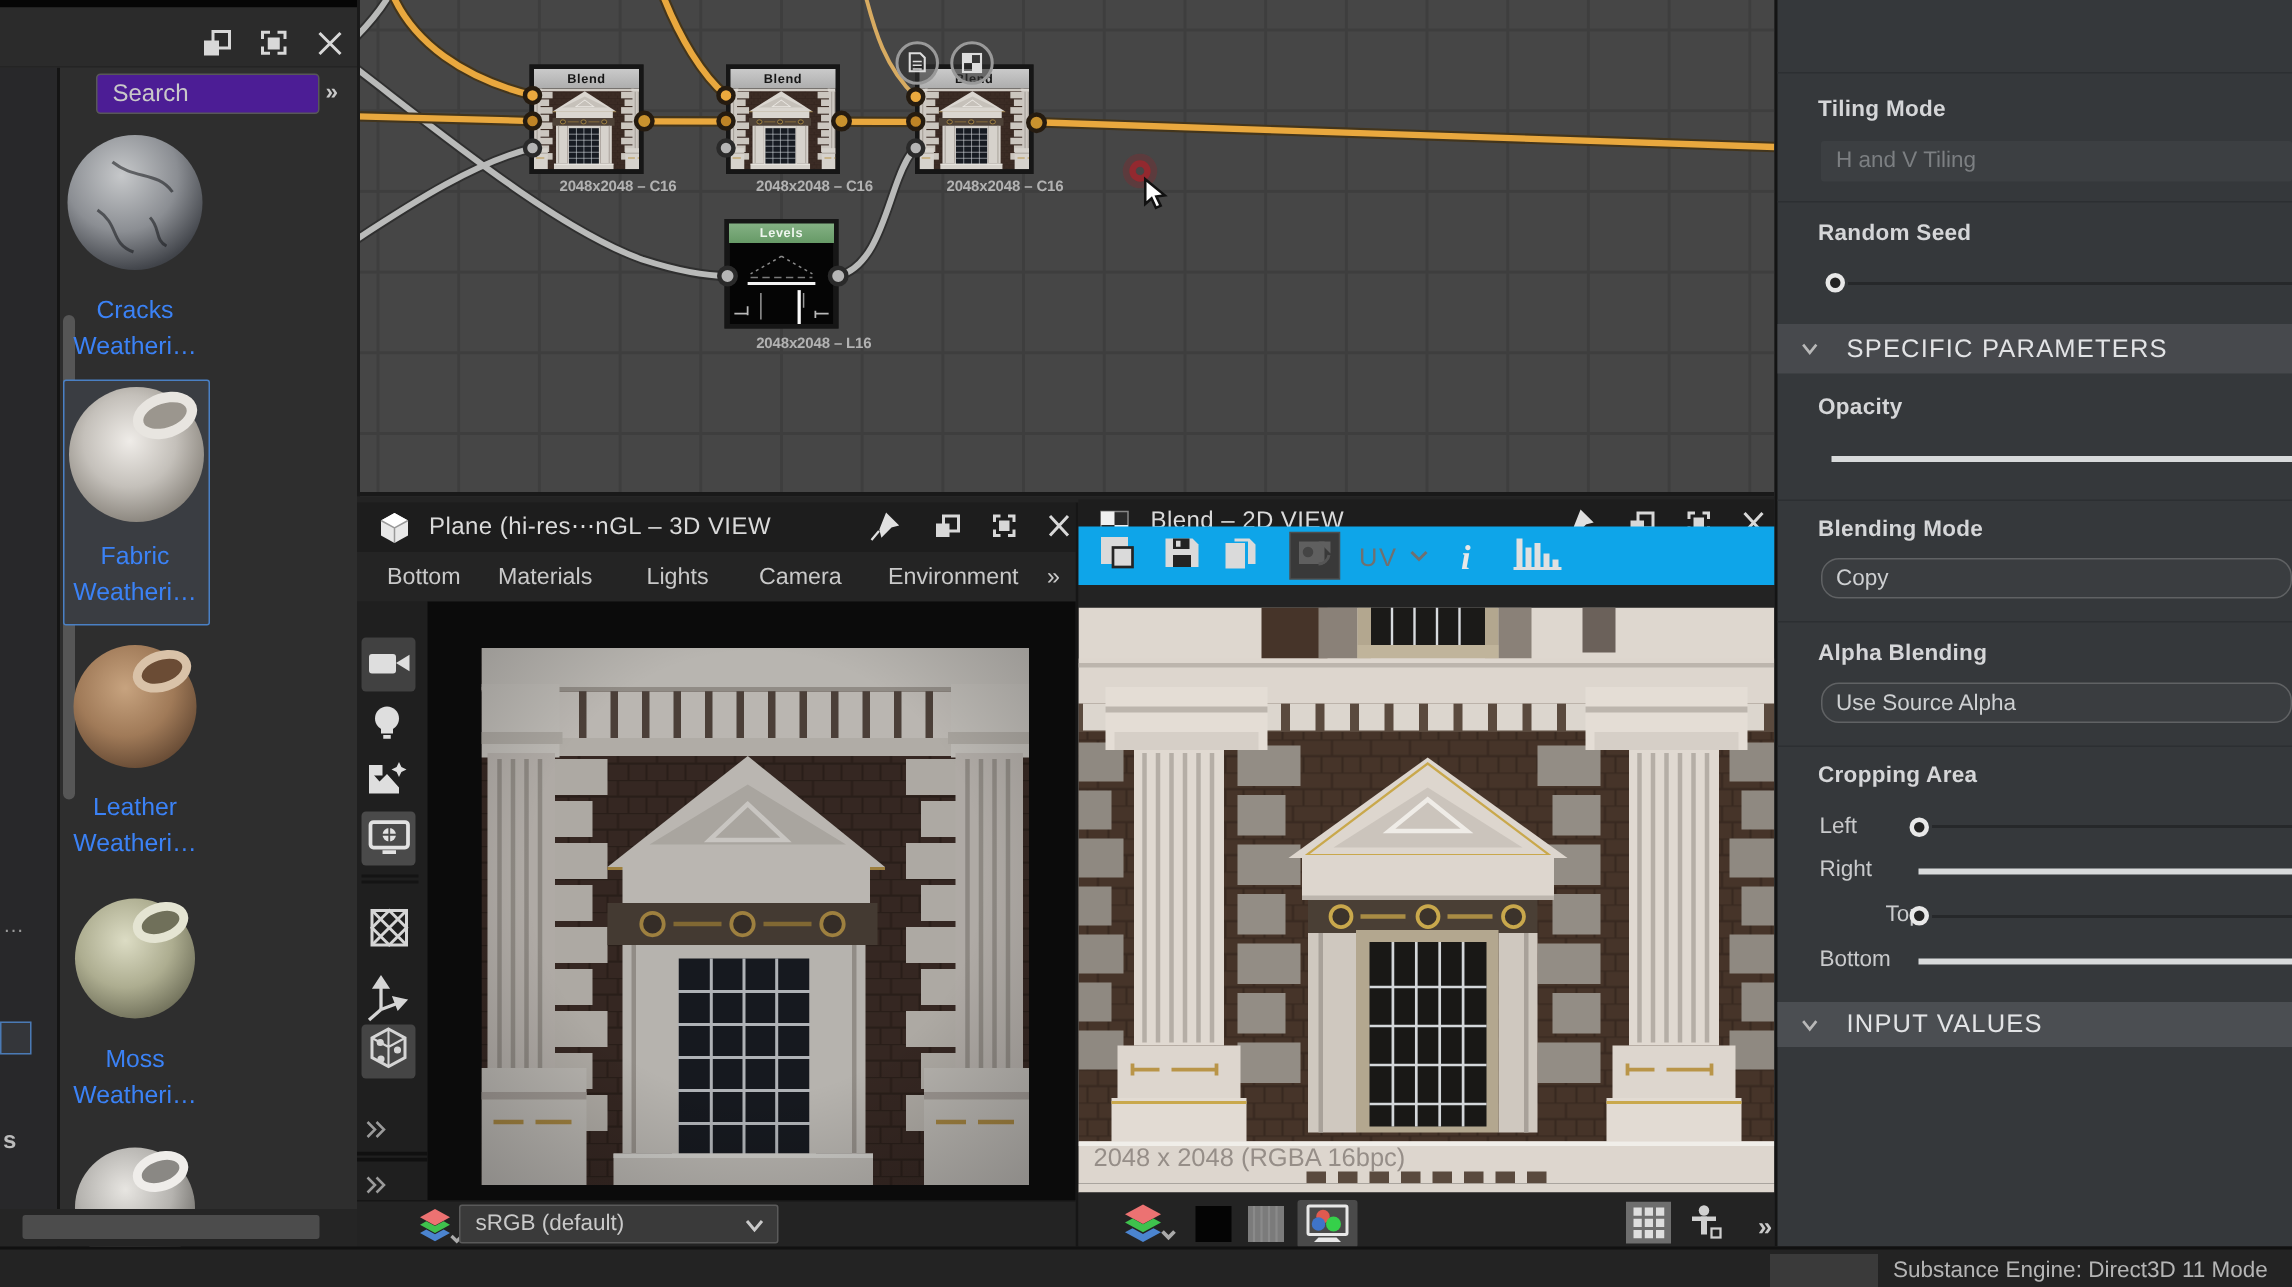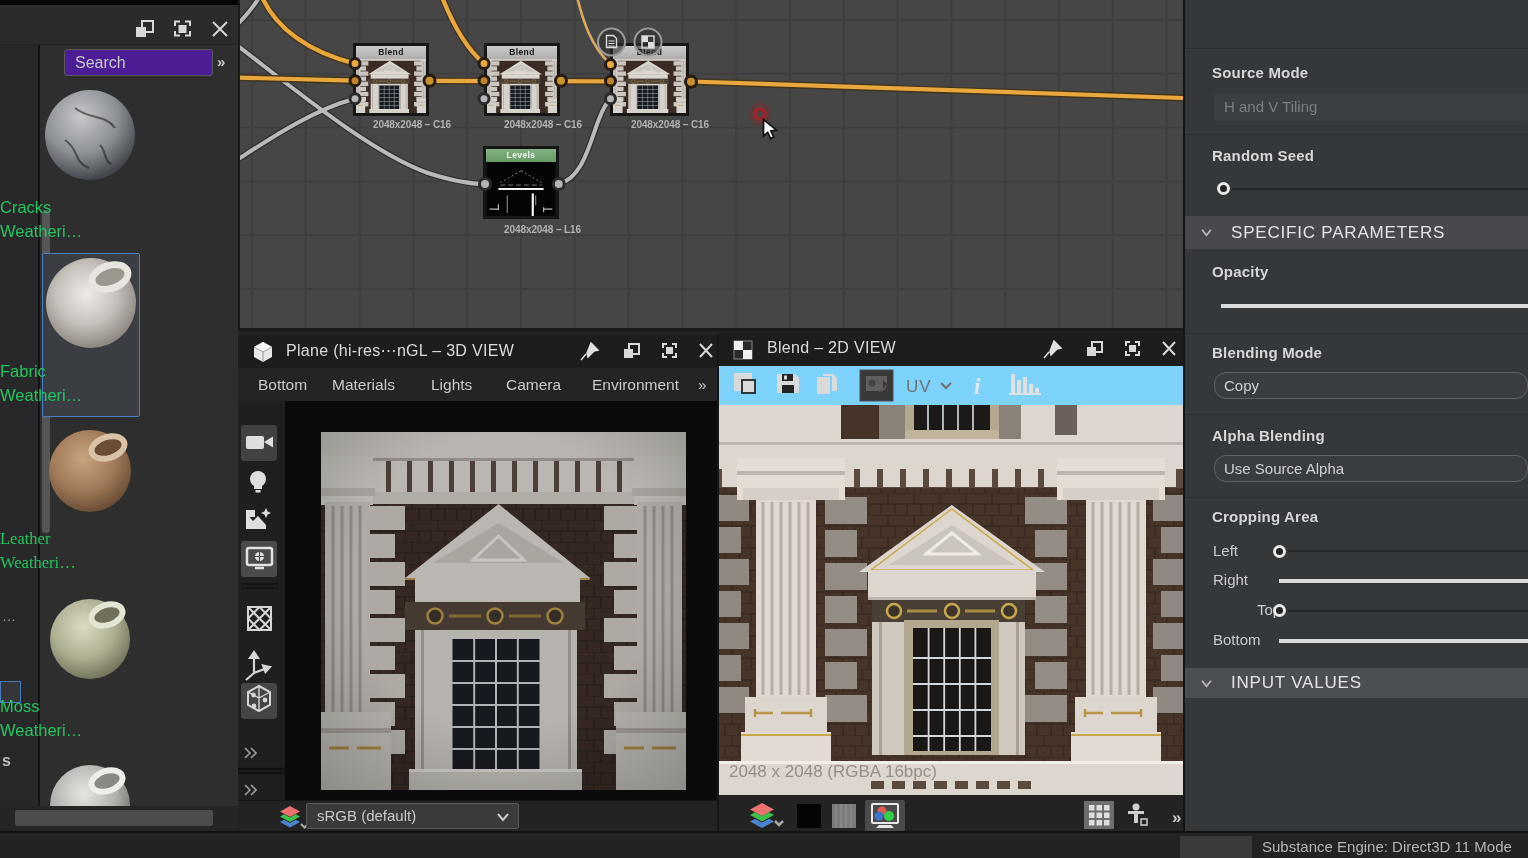--- a/index.html
+++ b/index.html
@@ -47,21 +47,21 @@
 .knob { position:absolute; width:13px; height:13px; border-radius:50%; border:3px solid #e8e8e8; background:#232323; }
 .sline-dark { position:absolute; height:2px; background:#26282a; }
 .sline-light { position:absolute; height:3.5px; background:#d8dadb; }
 
 
 #statusbar { left:0; top:831px; width:1528px; height:27px; background:#232323; border-top:2px solid #111; }
 
 
 #leftpanel { left:0; top:0; width:238px; height:831px; background:#2e2e2e; }
 .sphere { position:absolute; border-radius:50%; }
-.litem { position:absolute; width:180px; color:#22c55e; font-size:16.5px; line-height:23.5px;}
+.litem { position:absolute; width:180px; text-align:center; color:#3b82f6; font-size:16.5px; line-height:23.5px;}
 </style>
 </head>
 <body>
 <div id="app">
 
 <div id="graph" class="abs">
   <svg class="abs" style="left:0;top:0" width="945" height="328" viewBox="0 0 945 328">
 
     <g fill="none" stroke="#2f2f2f" stroke-width="6.5">
       <path d="M22,-4 C15,8 8,16 -2,26"></path>
@@ -193,21 +193,21 @@
       </svg>
   <div class="litem" style="left:0;top:196px;">Cracks<br>Weatheri…</div>
 
   <div class="abs" style="left:42px;top:253px;width:98px;height:164px;background:#3a3d42;border:1.5px solid #4a80c4;border-radius:2px;"></div>
   <div class="sphere" style="left:46px;top:258px;width:90px;height:90px;background:radial-gradient(circle at 45% 40%, #efece8, #c4c0ba 42%, #8b867e 75%, #55514b 97%);"></div>
   <div class="abs" style="left:88px;top:262px;width:44px;height:30px;border:7px solid #e8e5e0;border-radius:50%;transform:rotate(-18deg);background:#9b968e;"></div>
   <div class="litem" style="left:0;top:360px;">Fabric<br>Weatheri…</div>
 
   <div class="sphere" style="left:49px;top:430px;width:82px;height:82px;background:radial-gradient(circle at 42% 35%, #c7a37f, #a07a58 45%, #664a34 78%, #3d2c1f 97%);"></div>
   <div class="abs" style="left:88px;top:434px;width:40px;height:27px;border:6px solid #d9c2a8;border-radius:50%;transform:rotate(-18deg);background:#6b4c35;"></div>
-  <div class="litem" style="left:0;top:527px;font-family:Liberation Serif, serif;">Leather<br>Weatheri…</div>
+  <div class="litem" style="left:0;top:527px;">Leather<br>Weatheri…</div>
 
   <div class="sphere" style="left:50px;top:599px;width:80px;height:80px;background:radial-gradient(circle at 42% 35%, #dcdcc4, #adad90 45%, #70705a 78%, #42422f 97%);"></div>
   <div class="abs" style="left:88px;top:602px;width:38px;height:26px;border:6px solid #e4e4d2;border-radius:50%;transform:rotate(-18deg);background:#70705a;"></div>
   <div class="litem" style="left:0;top:695px;">Moss<br>Weatheri…</div>
 
   <div class="sphere" style="left:50px;top:765px;width:80px;height:80px;background:radial-gradient(circle at 42% 35%, #e7e5e1, #b5b3af 45%, #6e6c68 78%, #42403c 97%);"></div>
   <div class="abs" style="left:88px;top:768px;width:38px;height:26px;border:6px solid #efedea;border-radius:50%;transform:rotate(-18deg);background:#8a8884;"></div>
 
   <div class="abs" style="left:0;top:806px;width:238px;height:25px;background:#252525;"></div>
   <div class="abs" style="left:15px;top:810px;width:198px;height:16px;background:#4c4c4c;border-radius:2px;"></div>
@@ -330,21 +330,21 @@
       <rect x="51" y="3" width="10" height="10" fill="none" stroke="#d8d8d8" stroke-width="2"></rect>
       <rect x="46" y="8" width="9" height="9" fill="#d8d8d8"></rect>
       <g stroke="#d8d8d8" stroke-width="2" fill="none">
         <path d="M85,7 V3 H89 M94,3 h4 V7 M98,12 v4 h-4 M89,16 h-4 V12"></path>
       </g>
       <rect x="88" y="6" width="7" height="7" fill="#d8d8d8"></rect>
       <path d="M122,3 L134,16 M134,3 L122,16" stroke="#d8d8d8" stroke-width="2"></path>
     </svg>
   </div>
 
-  <div class="abs" style="left:0;top:33px;width:559px;height:39px;background:#7dd3fc;">
+  <div class="abs" style="left:0;top:18px;width:559px;height:39px;background:#0ea5e9;">
     <svg width="464" height="39" viewBox="0 0 464 39">
       <g fill="#dadada">
         <rect x="15" y="7" width="18" height="18"></rect>
         <rect x="23" y="14" width="13" height="13" stroke="#242424" stroke-width="1.8"></rect>
         <path d="M58,8 h18 l4,4 v15 h-22 z"></path>
       </g>
       <path d="M63,8 v7 h11 v-7 M63,27 v-8 h12 v8" fill="#242424"></path>
       <rect x="65" y="9.5" width="3" height="4" fill="#dadada"></rect>
       <g fill="#dadada">
         <path d="M98,11 h13 v17 h-13 z"></path>
@@ -546,21 +546,21 @@
         <rect x="50" y="10" width="4" height="12"></rect>
         <rect x="57" y="18" width="6" height="6" fill="none" stroke="#d0d0d0" stroke-width="1.5"></rect>
       </g>
       <text x="88" y="22" font-size="17" font-weight="bold" fill="#c9c9c9" font-family="Liberation Sans">»</text>
     </svg>
   </div>
 </div>
 
 <div id="rightpanel" class="abs">
   <div class="sep" style="top:48px;"></div>
-  <div class="lbl" style="top:64px;">Source Mode</div>
+  <div class="lbl" style="top:64px;">Tiling Mode</div>
   <div class="field" style="top:94px;">H and V Tiling</div>
   <div class="sep" style="top:134px;"></div>
   <div class="lbl" style="top:147px;">Random Seed</div>
   <div class="knob" style="left:32px;top:182px;"></div>
   <div class="sline-dark" style="left:47px;top:188px;right:0;"></div>
 
   <div class="sechead" style="top:216px;">
     <svg class="chev" viewBox="0 0 10 10">
           <path d="M1,2.5 L5,7.5 L9,2.5" fill="none" stroke="#b8b8b8" stroke-width="1.6"></path>
         </svg>

